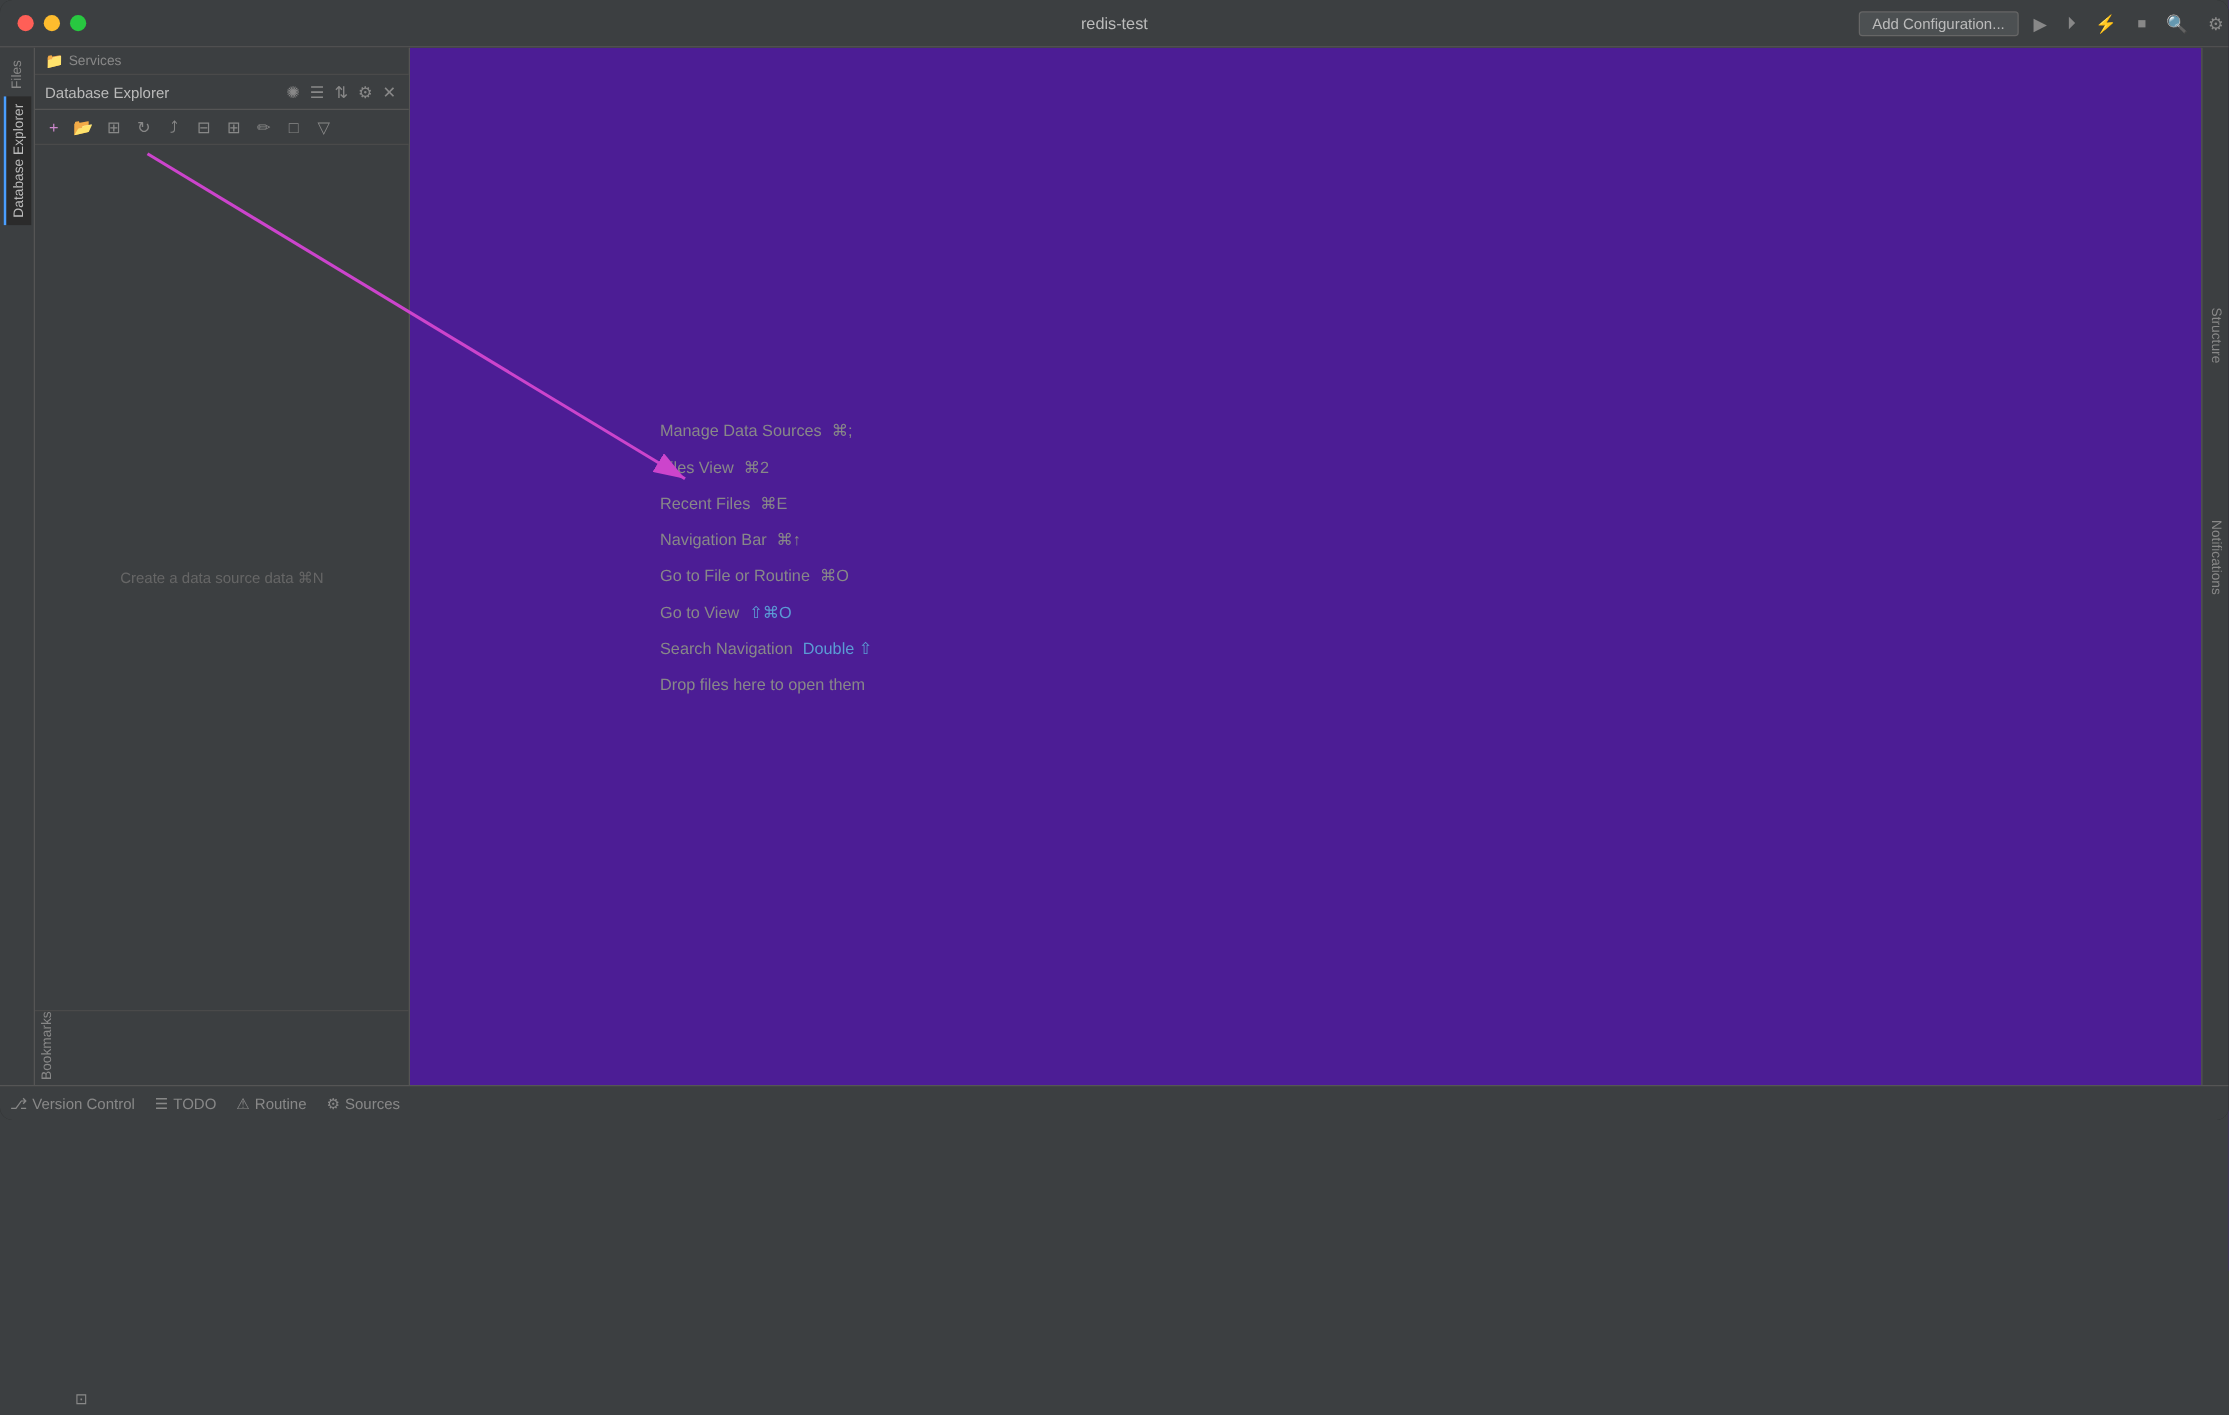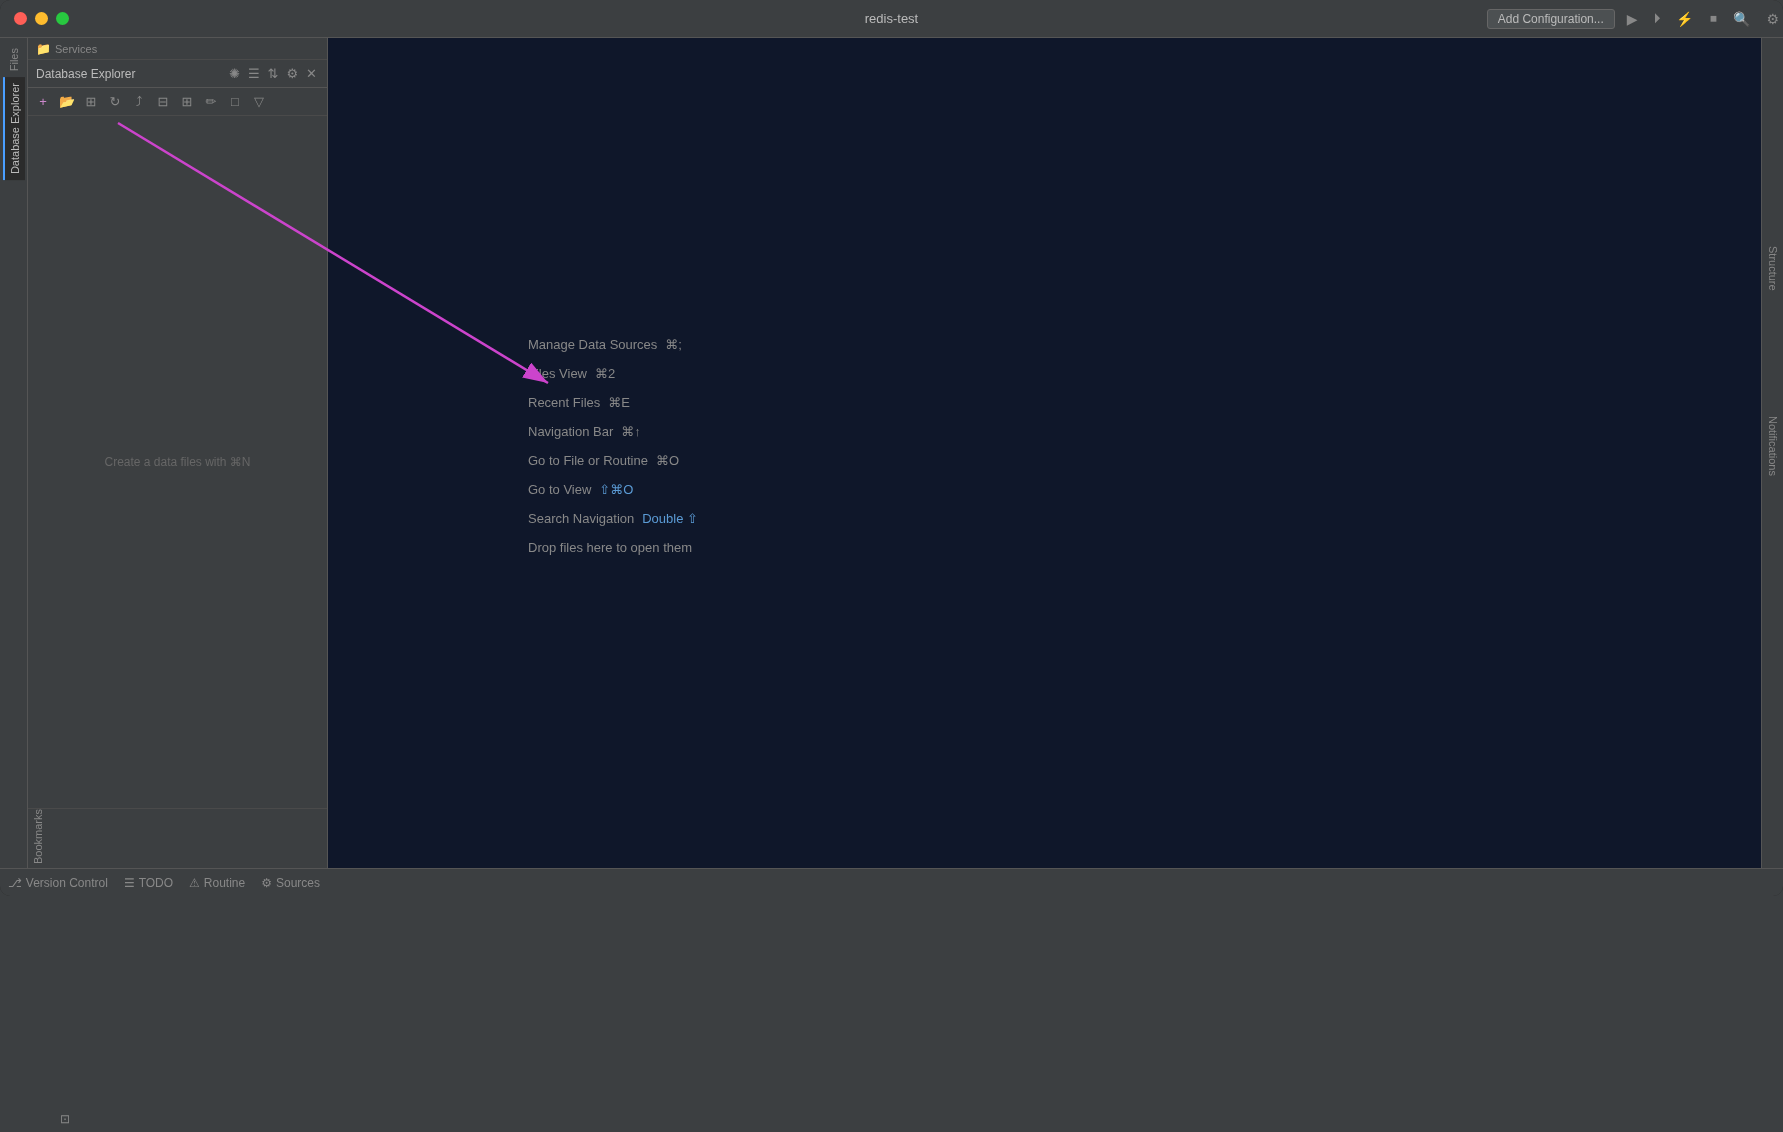--- a/index.html
+++ b/index.html
@@ -182,21 +182,21 @@
       flex-direction: column;
       align-items: center;
       border-left: 1px solid #555;
       flex-shrink: 0;
       position: relative;
     }
 
     
     .main-content {
       flex: 1;
-      background: #0f172a;
+      background: #4c1d95;
       display: flex;
       flex-direction: column;
       overflow: hidden;
     }
 
     
     .center-area {
       flex: 1;
       display: flex;
       flex-direction: column;
@@ -326,21 +326,21 @@
           <span class="toolbar-btn">↻</span>
           <span class="toolbar-btn">⤴</span>
           <span class="toolbar-btn">⊟</span>
           <span class="toolbar-btn">⊞</span>
           <span class="toolbar-btn">✏</span>
           <span class="toolbar-btn">□</span>
           <span class="toolbar-btn">▽</span>
         </div>
 
         <div class="sidebar-content">
-          <span>Create a data files with ⌘N</span>
+          <span>Create a data source data ⌘N</span>
         </div>
 
         <div style="height:60px; display:flex; align-items:flex-end; padding: 4px; border-top:1px solid #4a4a4a;">
           <div style="writing-mode:vertical-rl; transform:rotate(180deg); font-size:11px; color:#888; cursor:pointer;">Bookmarks</div>
         </div>
       </div>
 
       <svg style="position:absolute; top:55px; left:30px; width:520px; height:310px; pointer-events:none; z-index:10;">
         <defs>
           <marker id="arrowhead" markerWidth="10" markerHeight="7" refX="10" refY="3.5" orient="auto">

